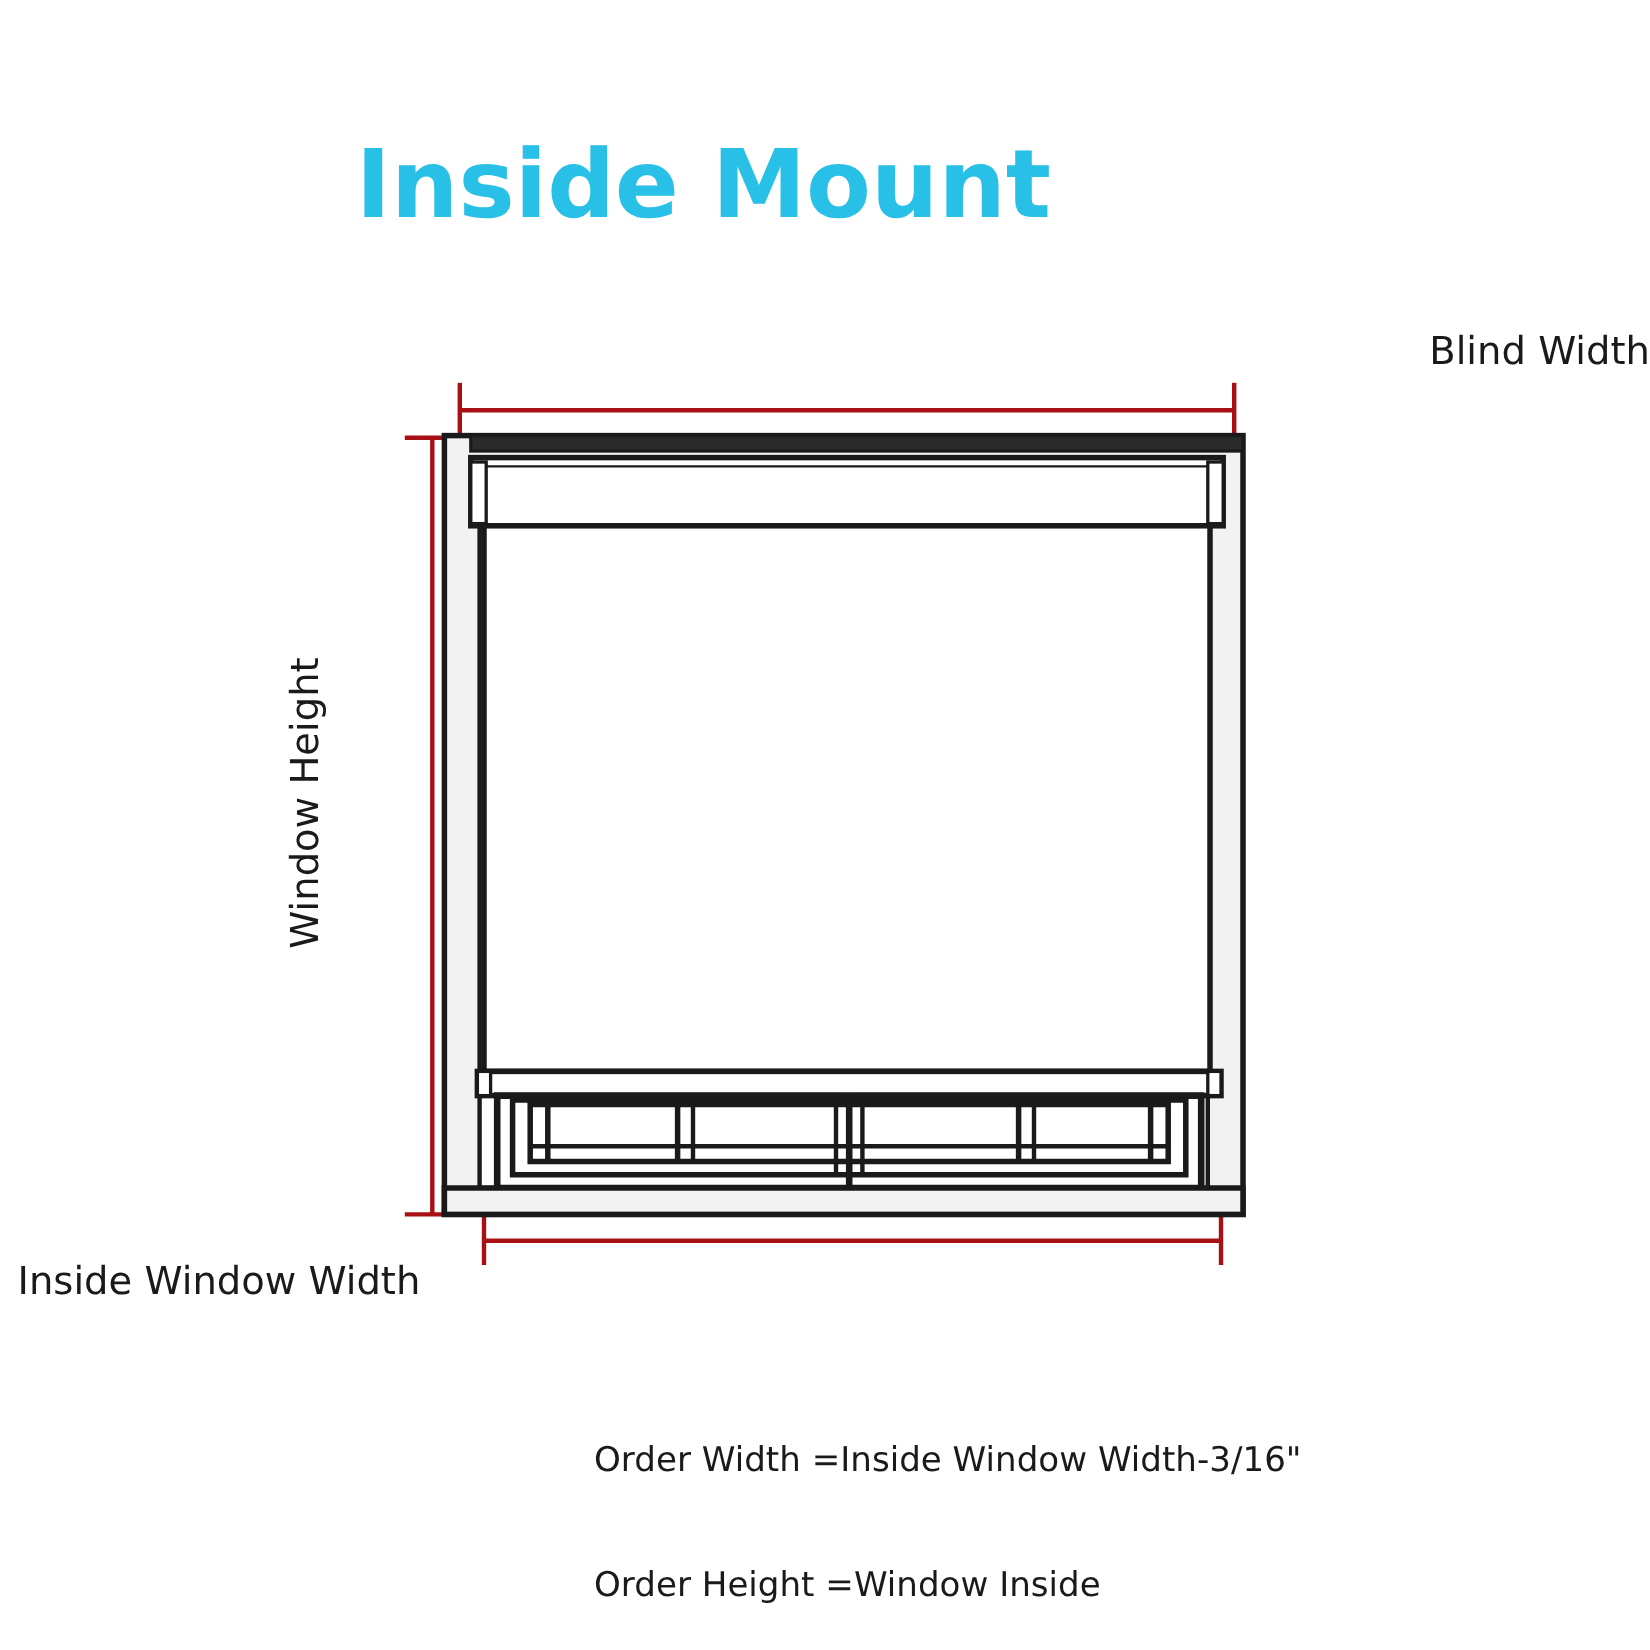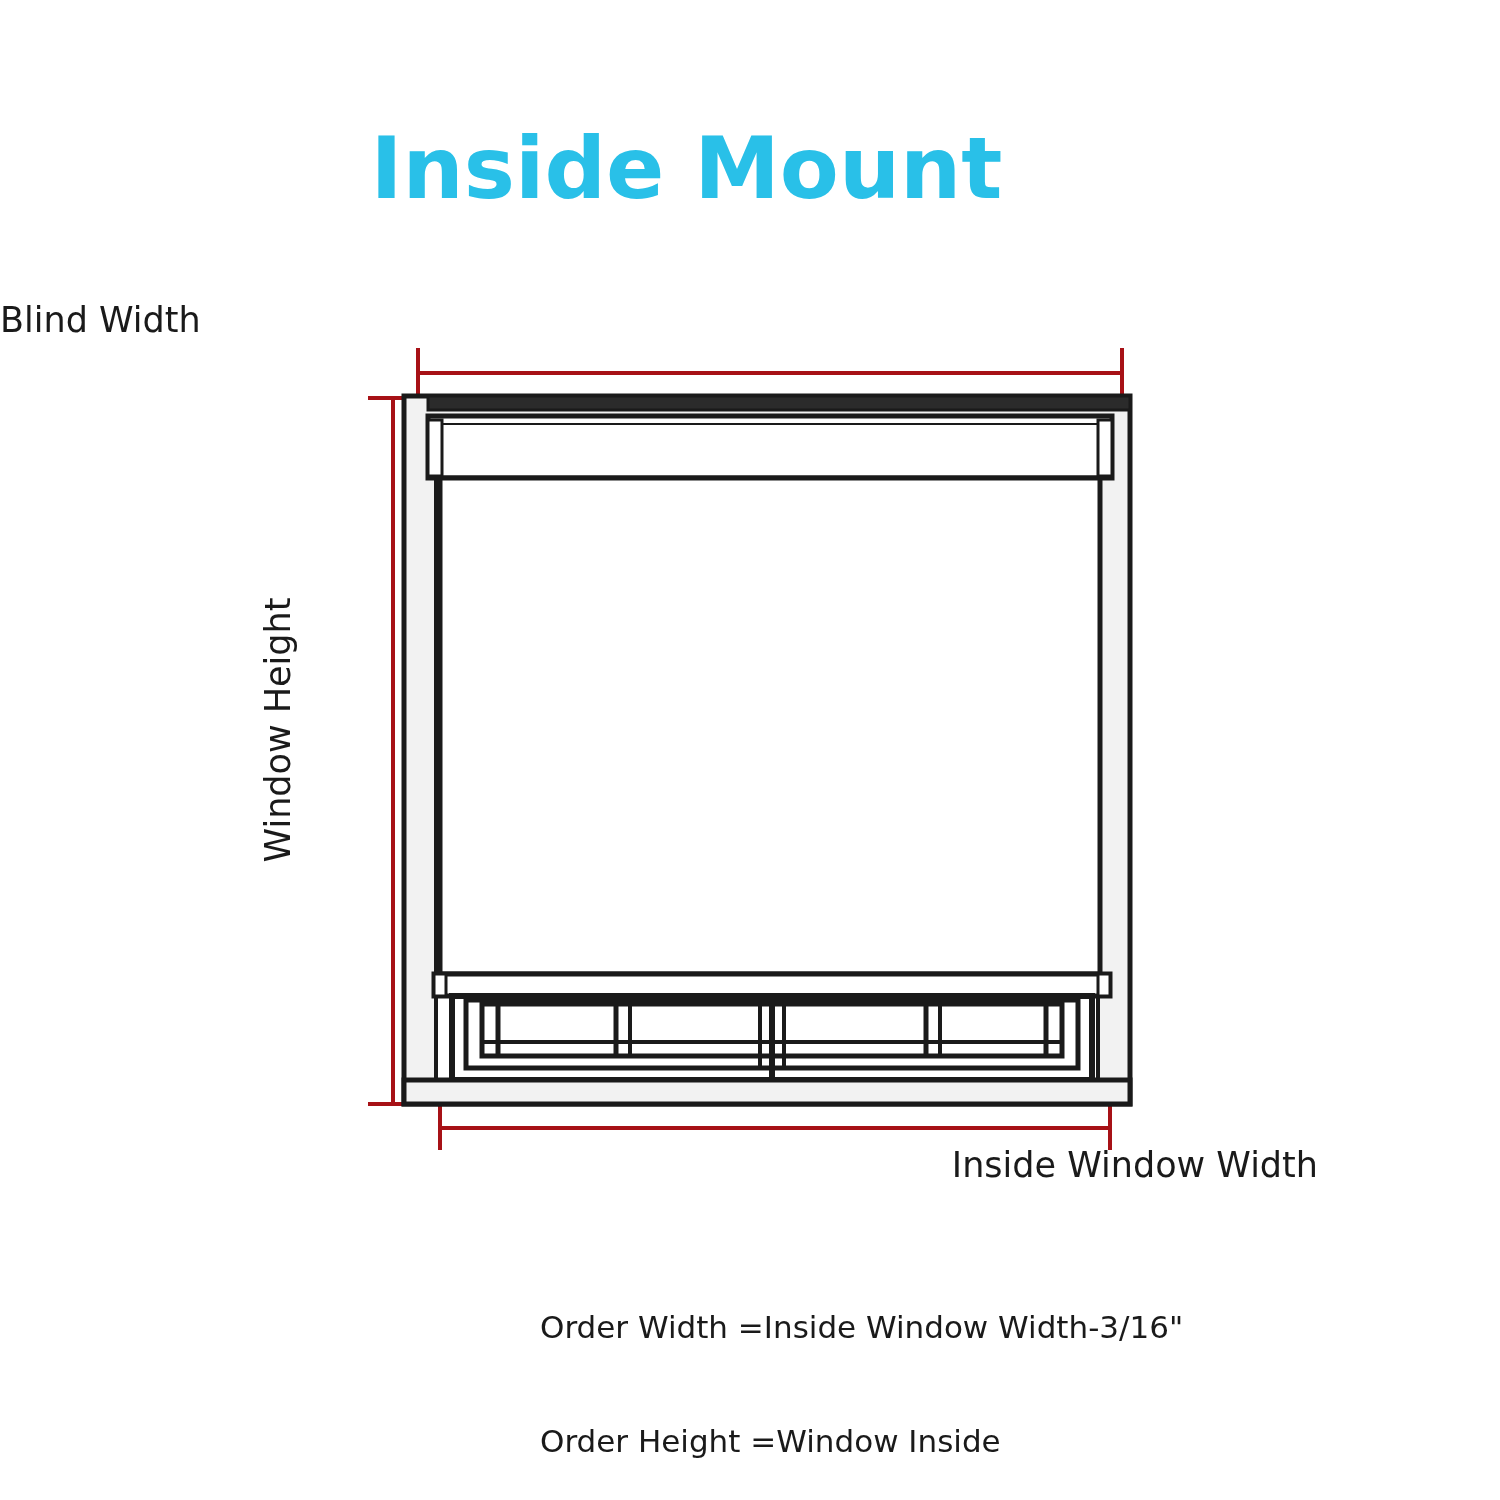--- a/index.html
+++ b/index.html
@@ -24,40 +24,39 @@
     position: absolute;
     left: 0;
     top: 118px;
     width: 1279px;
     text-align: center;
     font-size: 86px;
     font-weight: bold;
     color: #29c0e8;
     letter-spacing: 0px;
     font-family: "DejaVu Sans", "Liberation Sans", sans-serif;
-    padding-left: 47px;
   }
   .label {
     position: absolute;
     font-size: 35px;
     color: #1a1a1a;
     white-space: nowrap;
     font-family: "DejaVu Sans", "Liberation Sans", sans-serif;
   }
   #blind-width-label {
     left: 0;
     top: 300px;
     width: 1500px;
-    text-align: left;
+    text-align: right;
   }
   #inside-window-width-label {
-    left: 6px;
+    left: 16px;
     top: 1145px;
     width: 1312px;
-    text-align: right;
+    text-align: left;
   }
   #window-height-label {
     left: 278px;
     top: 730px;
     transform: translate(-50%, -50%) rotate(-90deg);
     transform-origin: center center;
   }
   .notes {
     position: absolute;
     left: 540px;

